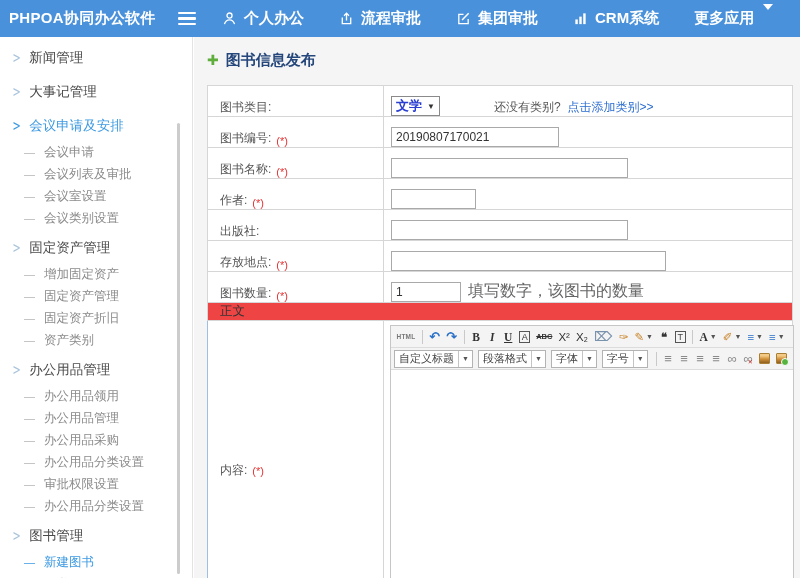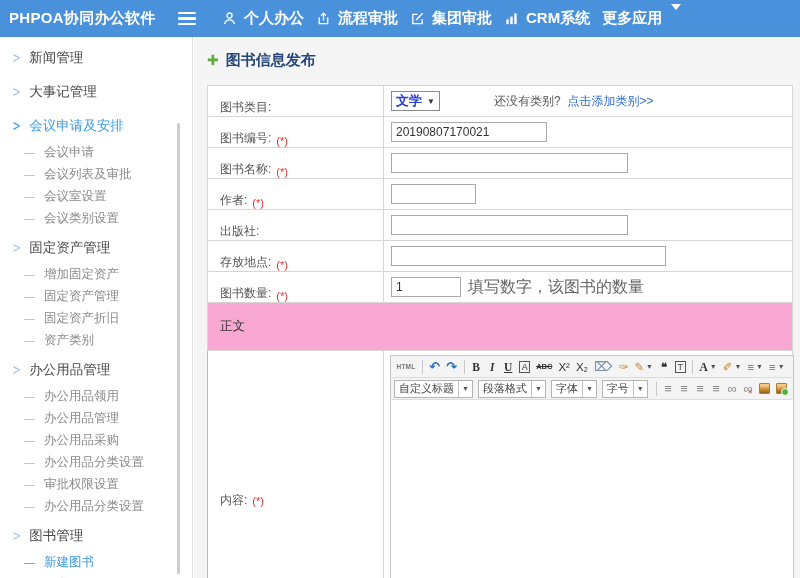--- a/index.html
+++ b/index.html
@@ -7,21 +7,21 @@
     font-family:"Liberation Sans","DejaVu Sans",sans-serif; }
   body { position:relative; }
 
   
   .topbar { position:absolute; top:0; left:0; width:800px; height:37px;
     background:#4a91db; display:flex; align-items:center; color:#fff; z-index:5; }
   .brand { width:178px; padding-left:9px; font-size:15px; font-weight:bold; letter-spacing:.3px; }
   .hamburger { width:18px; height:13px; display:flex; flex-direction:column;
     justify-content:space-between; margin-right:26px; cursor:pointer; }
   .hamburger span { display:block; height:2.4px; background:#fff; border-radius:1px; }
-  .topmenu { display:flex; align-items:center; gap:12px; }
+  .topmenu { display:flex; align-items:center; gap:35px; }
   .topmenu-item { display:flex; align-items:center; gap:7px; font-size:15px;
     font-weight:600; cursor:pointer; white-space:nowrap; }
   .caret-down-w { width:0; height:0; border-left:5px solid transparent;
     border-right:5px solid transparent; border-top:6px solid #fff; margin-left:2px; }
 
   
   .sidebar { position:absolute; top:37px; left:0; width:193px; bottom:0;
     background:#fff; border-right:1px solid #e3e3e3; padding-top:6px; overflow:hidden; }
   .sb-group { display:flex; align-items:center; gap:9px; padding:7px 0 7px 13px;
     font-size:13.5px; color:#4a4a4a; line-height:16px; cursor:pointer; margin-top:4px; }
@@ -41,39 +41,39 @@
   .main { position:absolute; top:37px; left:194px; right:0; bottom:0; background:#f5f5f5; }
   .page-title-row { display:flex; align-items:center; gap:7px; margin:13px 0 0 13px; height:20px; }
   .plus-icon { color:#5fae3c; font-size:14px; font-weight:bold; line-height:14px; }
   .page-title { font-size:15px; font-weight:bold; color:#25477b; }
 
   .form-table { position:relative; margin:15px 0 0 13px; width:586px; background:#fff;
     border:1px solid #d6d6d6; border-bottom:none; font-size:12px; color:#555; }
   .form-row { display:flex; border-bottom:1px solid #d6d6d6; height:31px; align-items:stretch; }
   .cell-label { width:176px; min-width:176px; padding-left:12px; border-right:1px solid #d6d6d6;
     display:flex; align-items:flex-end; gap:5px; }
-  .cell-field { flex:1; padding-left:7px; display:flex; align-items:center; gap:7px; overflow:hidden; }
+  .cell-field { flex:1; padding-left:7px; display:flex; align-items:flex-end; gap:7px; overflow:hidden; }
   .req { color:#e53333; font-size:11px; }
   .hint { color:#666; font-size:16px; }
   .form-row input[type=text] { border:1px solid #a9a9a9; height:20px; font-size:12px;
     padding:0 4px; color:#333; font-family:inherit; outline:none; background:#fff; }
-  .form-row[data-row="book-no"]    input { width:156px; }
+  .form-row[data-row="book-no"]    input { width:168px; }
   .form-row[data-row="book-name"]  input { width:237px; }
   .form-row[data-row="author"]     input { width:85px; }
   .form-row[data-row="publisher"]  input { width:237px; }
   .form-row[data-row="location"]   input { width:275px; }
   .form-row[data-row="quantity"]   input { width:70px; }
   .fake-select { display:inline-flex; align-items:center; border:1px solid #8a8a8a;
     background:#fff; height:20px; padding:0 4px; gap:5px; cursor:pointer; }
   .fake-select .sel-val { color:#2b3fd0; font-size:13px; font-weight:bold; }
   .fake-select .sel-caret { font-size:8px; color:#333; }
   .after-text { color:#555;margin-left:47px; }
   .add-link { color:#2b6cd0; text-decoration:none; cursor:pointer; }
 
-  .section-row { height:48px; background:#f9a8d4; display:flex; align-items:center;
+  .section-row { height:18px; background:#ef4444; display:flex; align-items:center;
     padding-left:12px; border-bottom:1px solid #d6d6d6; color:#333; font-size:12.5px; }
 
   .editor-row { display:flex; height:300px; position:relative; border-bottom:1px solid #d6d6d6; }
   .editor-row::before { content:''; position:absolute; left:-1px; top:0; bottom:0; width:1px;
     background:#9cbfe2; }
   .editor-row .cell-label { align-items:center; }
   .editor-cell { flex:1; padding:4px 0 0 6px; }
 
   .editor { width:404px; border:1px solid #c6c6c6; background:#fff; }
   .tb-row { background:#f4f4f4; border-bottom:1px solid #dcdcdc; height:22px;

